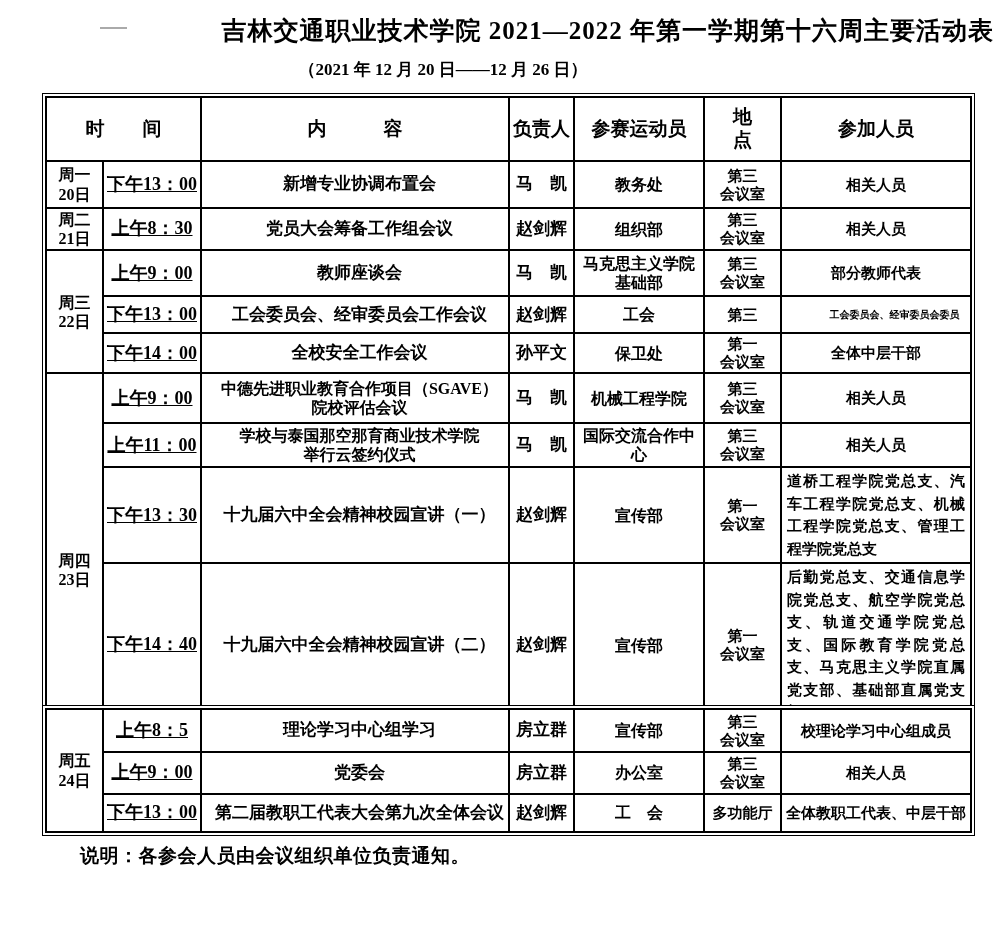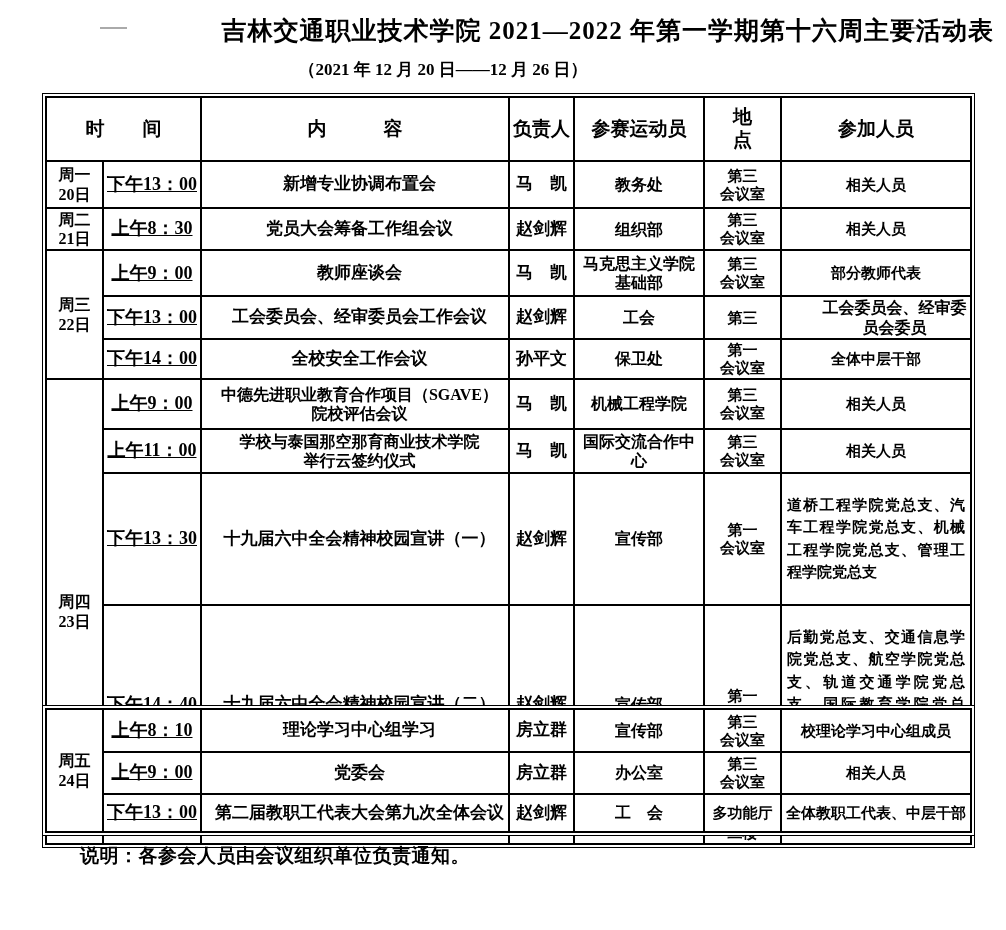--- a/index.html
+++ b/index.html
@@ -35,22 +35,22 @@
   }
   th{font-size:19px;font-weight:bold;}
   .day{font-size:16px;}
   .time{font-size:18px;text-decoration:underline;}
   .cont{font-size:17px;padding-left:11px;}
   .cont2{font-size:16px;border-radius:20px;}
   .who{font-size:17px;}
   .org{font-size:16px;}
   .place{font-size:15px;}
   .part{font-size:15px;}
-  .part.fit{font-size:16px;padding-left:39px;}
-  .part.long{text-align:justify;padding:20px 5px;line-height:1.5;}
+  .part.fit{font-size:10px;padding-left:39px;}
+  .part.long{text-align:justify;padding:2px 5px;line-height:1.5;}
   .note{
     position:absolute;left:80px;top:843px;font-size:19px;letter-spacing:0.5px;
   }
 </style>
 </head>
 <body>
 
 <div class="crop-mark left"></div>
 <div class="crop-mark right"></div>
 
@@ -189,21 +189,21 @@
         <col style="width:308px">
     <col style="width:65px">
         <col style="width:130px">
         <col style="width:77px">
         <col style="width:190px">
   </colgroup>
   <tbody>
         <tr style="height:43px">
     <td class="day" rowspan="3">周五
 24日</td>
-    <td class="time">上午8：10</td>
+    <td class="time">上午8：5</td>
     <td class="cont">理论学习中心组学习</td>
     <td class="who">房立群</td>
     <td class="org">宣传部</td>
     <td class="place">第三
 会议室</td>
     <td class="part">校理论学习中心组成员</td>
   </tr>
   <tr style="height:42px">
     <td class="time">上午9：00</td>
     <td class="cont">党委会</td>

